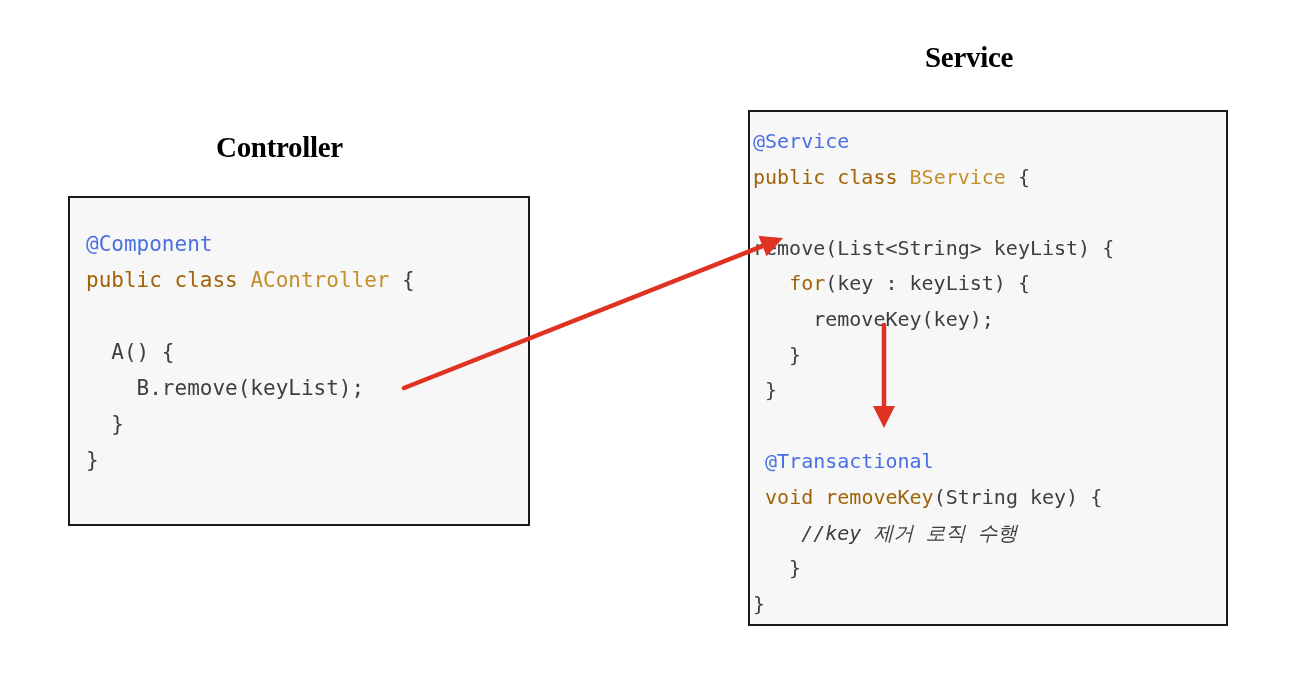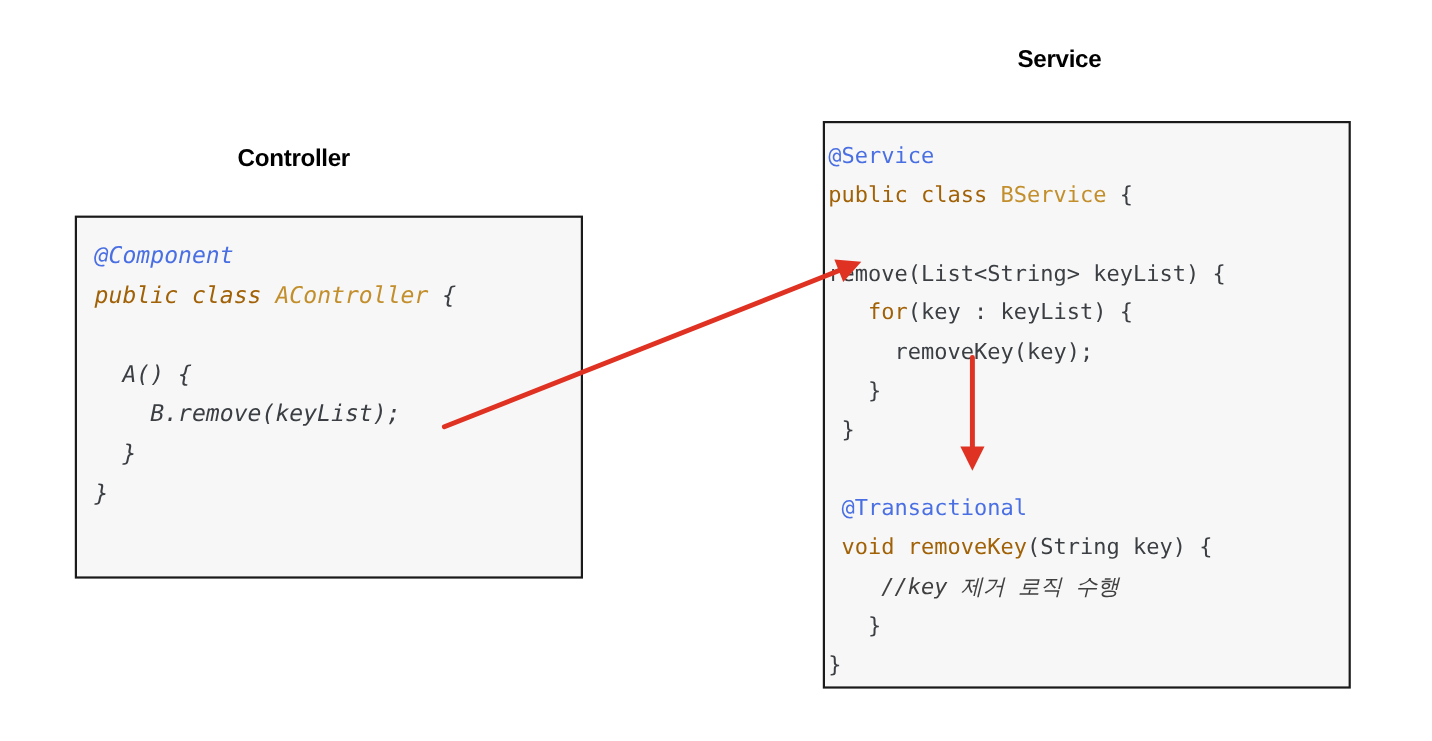--- a/index.html
+++ b/index.html
@@ -11,43 +11,42 @@
     width: 1302px;
     height: 674px;
     position: relative;
     overflow: hidden;
     font-family: "Liberation Sans", sans-serif;
   }
 
   
   .section-title {
     position: absolute;
-    font-family: Liberation Sans, sans-serif;
+    font-family: Liberation Serif, serif;
     font-weight: bold;
-    font-size: 22px;
+    font-size: 29px;
     letter-spacing: -0.3px;
     color: #000000;
     white-space: nowrap;
   }
   #title-controller { left: 216px; top: 131px; }
   #title-service    { left: 925px; top: 41px;  }
 
   
   .code-box {
     position: absolute;
     background: #f7f7f7;
     border: 2px solid #1a1a1a;
     box-sizing: border-box;
     overflow: hidden;
   }
   #box-controller {
     left: 68px;  top: 196px;
     width: 462px; height: 330px;
-    padding: 16px 0 0 16px;
-    font-style: italic;
+    padding: 28px 0 0 16px;
   }
   #box-service {
     left: 748px; top: 110px;
     width: 480px; height: 516px;
     padding: 12px 0 0 3px;
   }
 
   .code {
     font-family: "DejaVu Sans Mono", "Liberation Mono", monospace;
     font-size: 21px;

